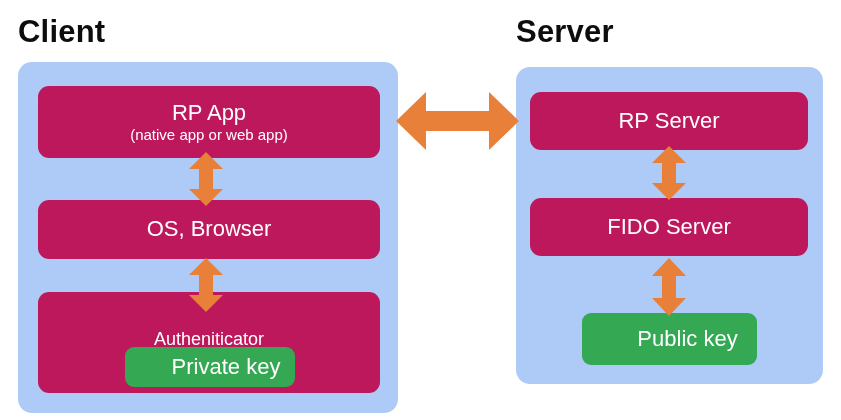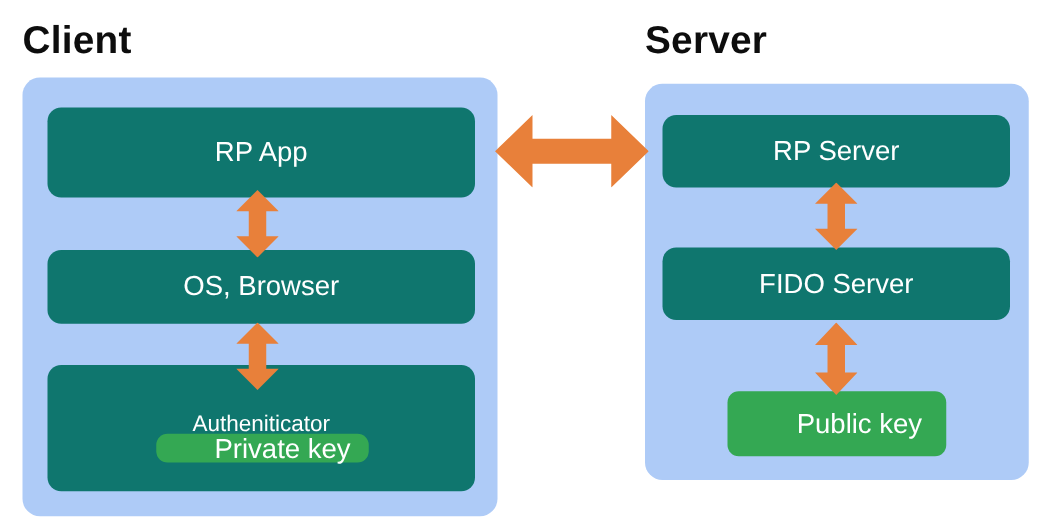--- a/index.html
+++ b/index.html
@@ -41,21 +41,21 @@
     position: absolute;
     background: #aecbf7;
     border-radius: 14px;
   }
   #client-panel { left: 18px;  top: 62px; width: 380px; height: 351px; }
   #server-panel { left: 516px; top: 67px; width: 307px; height: 317px; }
 
   
   .box {
     position: absolute;
-    background: #0f766e;
+    background: #be185d;
     border-radius: 11px;
     color: #ffffff;
     display: flex;
     flex-direction: column;
     align-items: center;
     justify-content: center;
     text-align: center;
     box-sizing: border-box;
   }
   .box-title {
@@ -92,21 +92,21 @@
     background: #34a853;
     border-radius: 9px;
     color: #ffffff;
     font-size: 22px;
     display: flex;
     align-items: center;
     justify-content: center;
     white-space: nowrap;
     box-sizing: border-box;
   }
-  #chip-private-key { left: 125px; top: 347px; width: 170px; height: 23px; padding-left: 32px; }
+  #chip-private-key { left: 125px; top: 347px; width: 170px; height: 40px; padding-left: 32px; }
   #chip-public-key  { left: 582px; top: 313px; width: 175px; height: 52px; padding-left: 36px; }
 
   
   .arrow { position: absolute; }
   .arrow svg { display: block; }
 
   #arrow-client-vert-1 { left: 189px; top: 152px; }
   #arrow-client-vert-2 { left: 189px; top: 258px; }
   #arrow-server-vert-1 { left: 652px; top: 146px; }
   #arrow-server-vert-2 { left: 652px; top: 258px; }
@@ -118,20 +118,21 @@
 <div class="stage">
 
   <div class="heading" id="client-heading">Client</div>
 
   <div class="heading" id="server-heading">Server</div>
 
   <div class="panel" id="client-panel"></div>
 
   <div class="box" id="box-rp-app">
     <div class="box-title">RP App</div>
+    <div class="box-sub">(native app or web app)</div>
   </div>
 
   <div class="box" id="box-os-browser">
     <div class="box-title">OS, Browser</div>
   </div>
 
   <div class="box" id="box-authenticator">
     <div class="box-title small">Autheniticator</div>
   </div>
 

